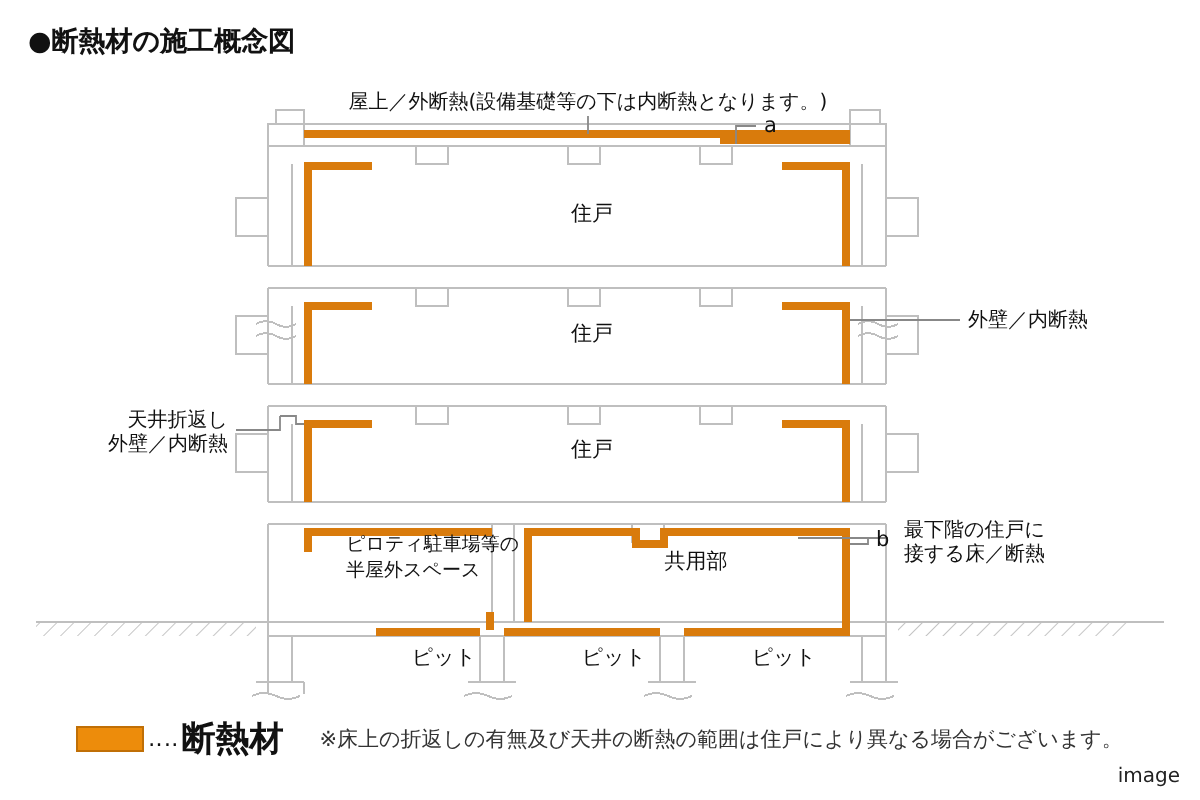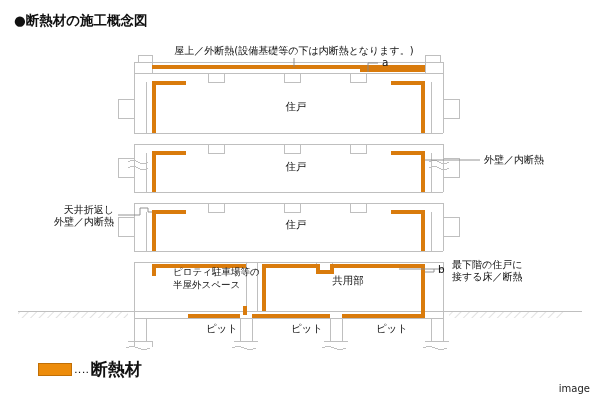--- a/index.html
+++ b/index.html
@@ -287,17 +287,18 @@
 
     <text class="lbl-room" x="222" y="332" text-anchor="middle">ピット</text>
     <text class="lbl-room" x="307" y="332" text-anchor="middle">ピット</text>
     <text class="lbl-room" x="392" y="332" text-anchor="middle">ピット</text>
   </svg>
 
   <div class="legend-row">
     <div class="legend-swatch"></div>
     <span class="legend-dots">‥‥</span>
     <span class="legend-label">断熱材</span>
+    <span class="legend-note">※床上の折返しの有無及び天井の断熱の範囲は住戸により異なる場合がございます。</span>
   </div>
 
   <div class="credit">image</div>
 
 </div>
 
 </body></html>

